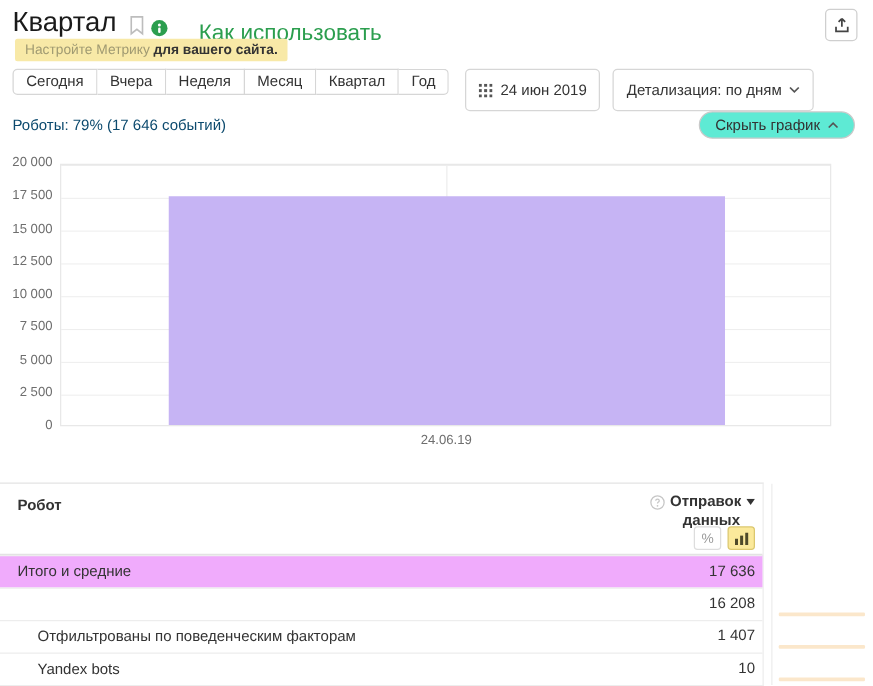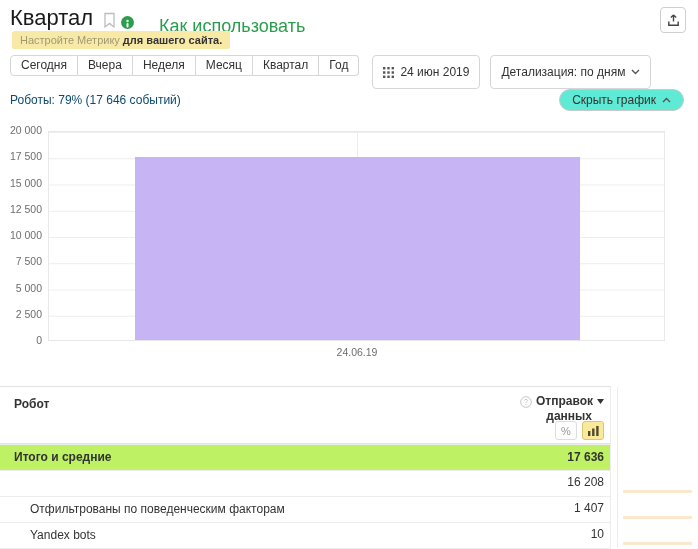--- a/index.html
+++ b/index.html
@@ -48,21 +48,21 @@
   .th-metric { position:absolute; right:6px; top:7px; text-align:right; font-size:12px; font-weight:bold; color:#333; line-height:15px; }
   .th-metric .l1 { display:flex; align-items:center; gap:4px; justify-content:flex-end; }
   .th-metric .l2 { margin-right:12px; }
   .view-toggles { position:absolute; right:6px; top:34px; display:flex; gap:5px; }
   .tg { width:22px; height:19px; display:flex; align-items:center; justify-content:center; border-radius:3px; cursor:pointer; font-family:inherit; }
   .tg-percent { border:1px solid #ddd; background:#fff; color:#9a9a9a; font-size:11px; }
   .tg-bars { border:1px solid #dbc76e; background:#fbe99b; }
 
   .trow { position:relative; height:26px; border-top:1px solid #ededed; font-size:12px; }
   .trow:first-of-type { border-top:none; }
-  .trow.total { background:#bef264;font-weight:bold; }
+  .trow.total { background:#f0abfc; }
   .row-name { position:absolute; left:30px; top:0; line-height:25px; color:#333; white-space:nowrap; }
   .trow.total .row-name { left:14px; }
   .row-value { position:absolute; right:6px; top:0; line-height:22px; color:#333; }
   .trow.total .row-value { line-height:25px; }
   .bar-track { position:absolute; left:623px; bottom:3px; width:69px; height:3px; background:#fbe7cb; border-radius:1px; }
   .bar-fill { height:100%; background:#f1a85a; border-radius:1px; }
 </style>
 </head>
 <body>
 

